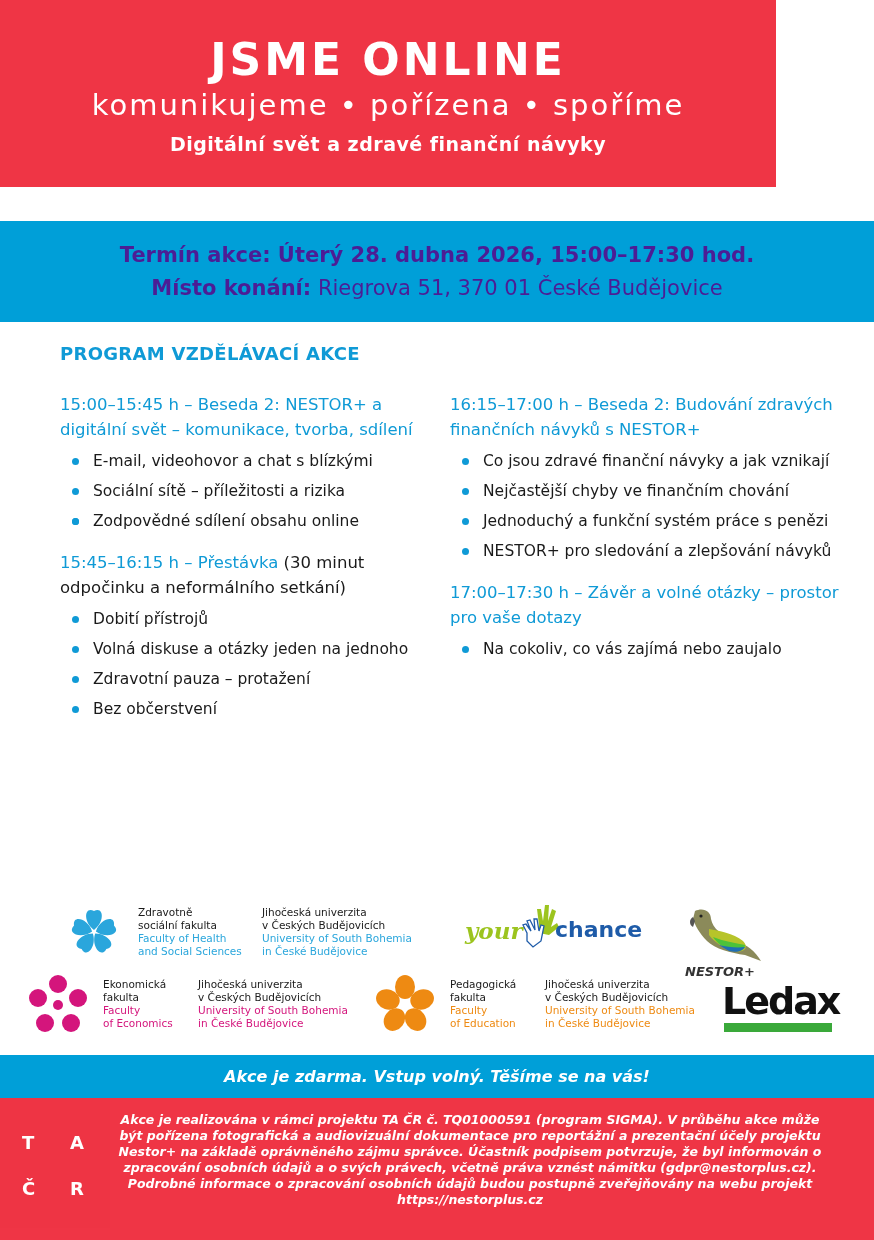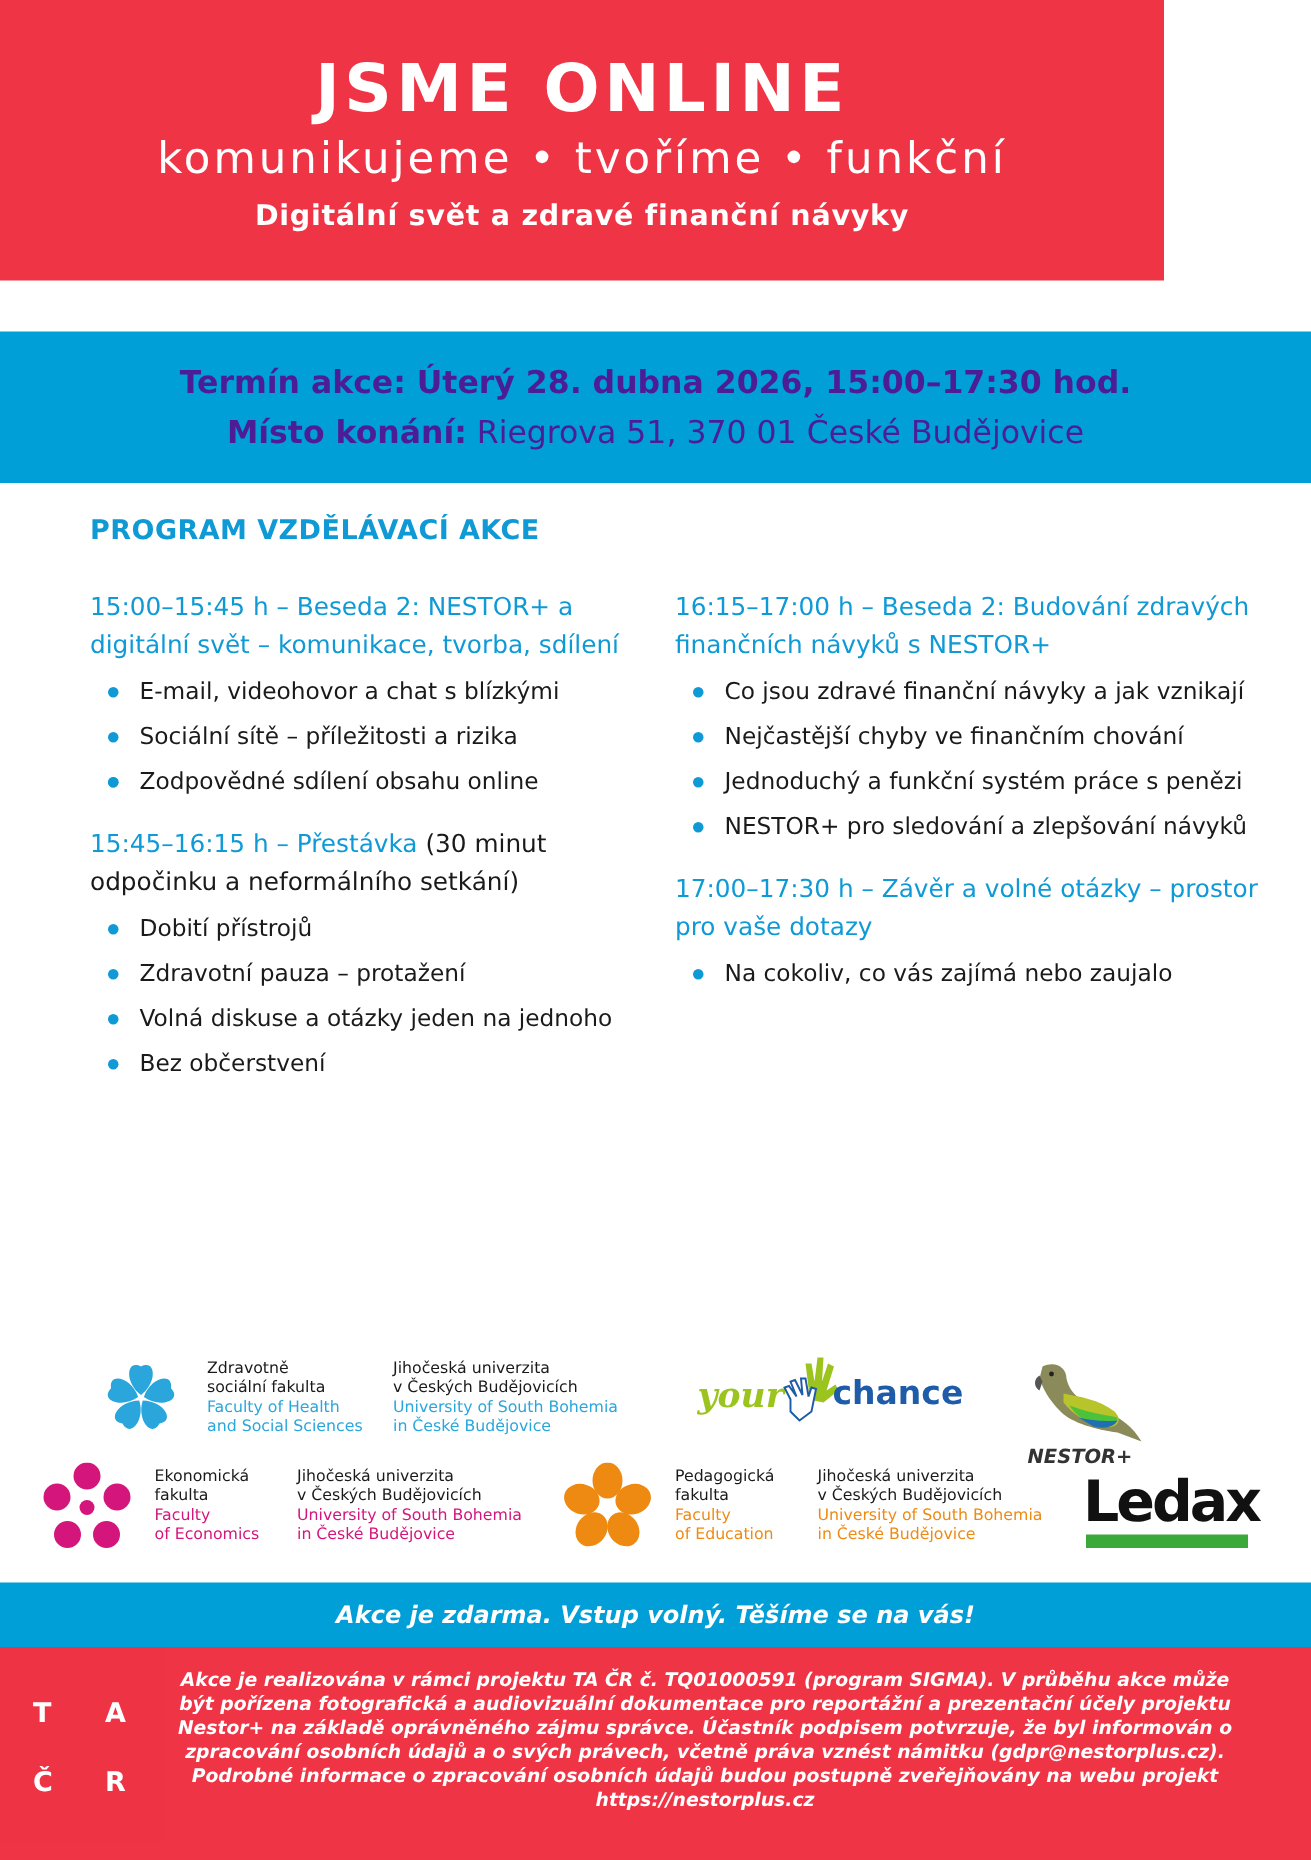--- a/index.html
+++ b/index.html
@@ -40,21 +40,21 @@
   .footer { position: absolute; left: 0; top: 1098px; width: 874px; height: 142px; background: #ef3545; color: #fff; }
   .tacr { position: absolute; left: 0; top: 0; width: 110px; height: 130px; background: #ee3444; }
   .tacr span { position: absolute; font-size: 18px; font-weight: bold; }
   .legal { position: absolute; left: 115px; top: 14px; width: 710px; text-align: center; font-size: 12.5px; line-height: 16px; font-style: italic; font-weight: bold; }
 </style>
 </head>
 <body>
 
 <div class="header">
   <div class="title">JSME ONLINE</div>
-  <div class="subtitle">komunikujeme • tvoříme • funkční</div>
+  <div class="subtitle">komunikujeme • pořízena • spoříme</div>
   <div class="tagline">Digitální svět a zdravé finanční návyky</div>
 </div>
 
 <div class="info">
   <div class="row1">
     <span>Termín akce:</span>
     <span>Úterý 28. dubna 2026, 15:00–17:30 hod.</span>
   </div>
   <div class="row2">
     <b>Místo konání:</b>
@@ -71,22 +71,22 @@
         <li><span class="bullet"></span><span>E-mail, videohovor a chat s blízkými</span></li>
         <li><span class="bullet"></span><span>Sociální sítě – příležitosti a rizika</span></li>
         <li><span class="bullet"></span></li>
         <li><span class="bullet"></span><span>Zodpovědné sdílení obsahu online</span></li>
       </ul>
     </div>
     <div class="block">
       <div class="block-head"><span>15:45–16:15 h –  Přestávka</span><span class="plain"> (30 minut odpočinku a neformálního setkání)</span></div>
       <ul>
         <li><span class="bullet"></span><span>Dobití přístrojů</span></li>
+        <li><span class="bullet"></span><span>Volná diskuse a otázky jeden na jednoho</span></li>
         <li><span class="bullet"></span><span>Zdravotní pauza – protažení</span></li>
-        <li><span class="bullet"></span><span>Volná diskuse a otázky jeden na jednoho</span></li>
         <li><span class="bullet"></span><span>Bez občerstvení</span></li>
       </ul>
     </div>
   </div>
 <div class="col right">
     <div class="block">
       <div class="block-head"><span>16:15–17:00 h – Beseda 2: Budování zdravých finančních návyků s NESTOR+</span></div>
       <ul>
         <li><span class="bullet"></span><span>Co jsou zdravé finanční návyky a jak vznikají</span></li>
         <li><span class="bullet"></span><span>Nejčastější chyby ve finančním chování</span></li>

